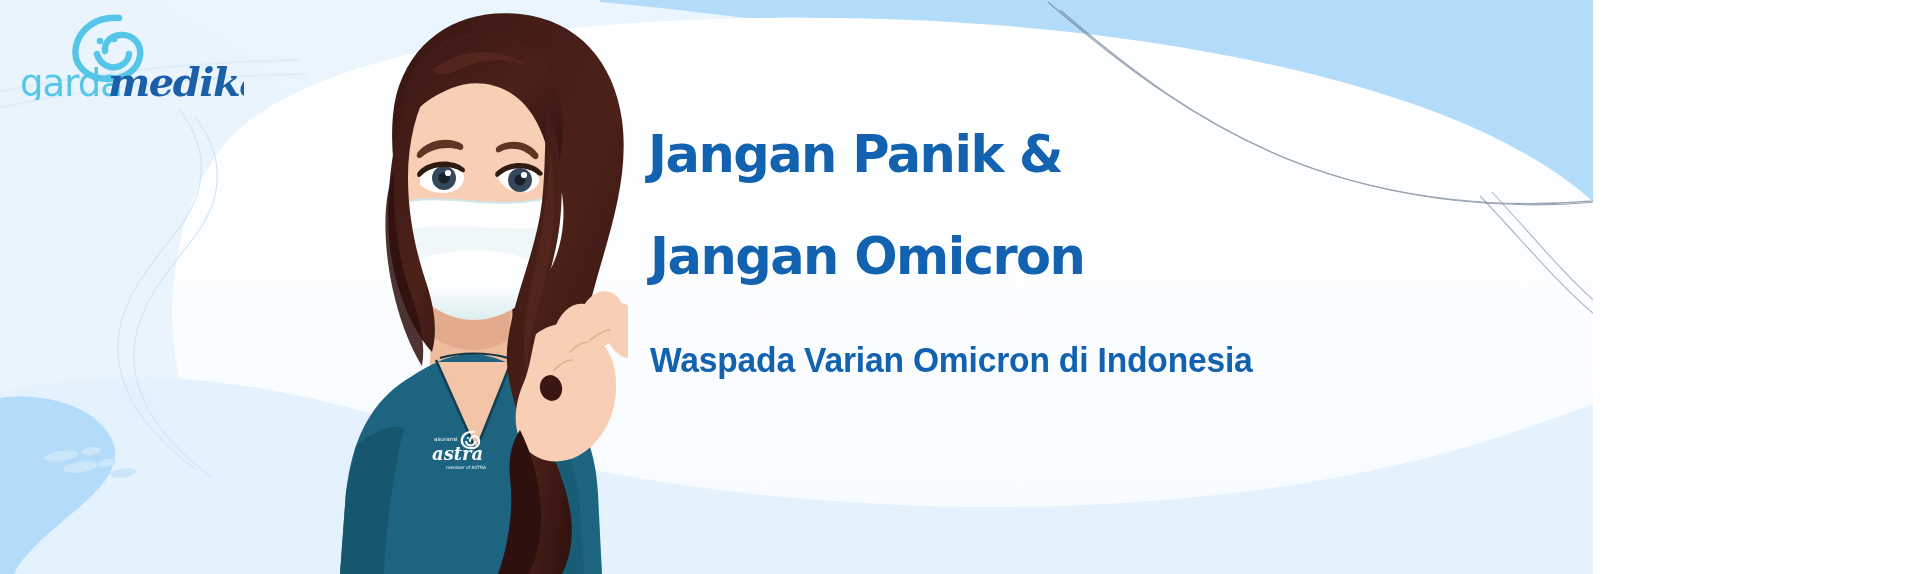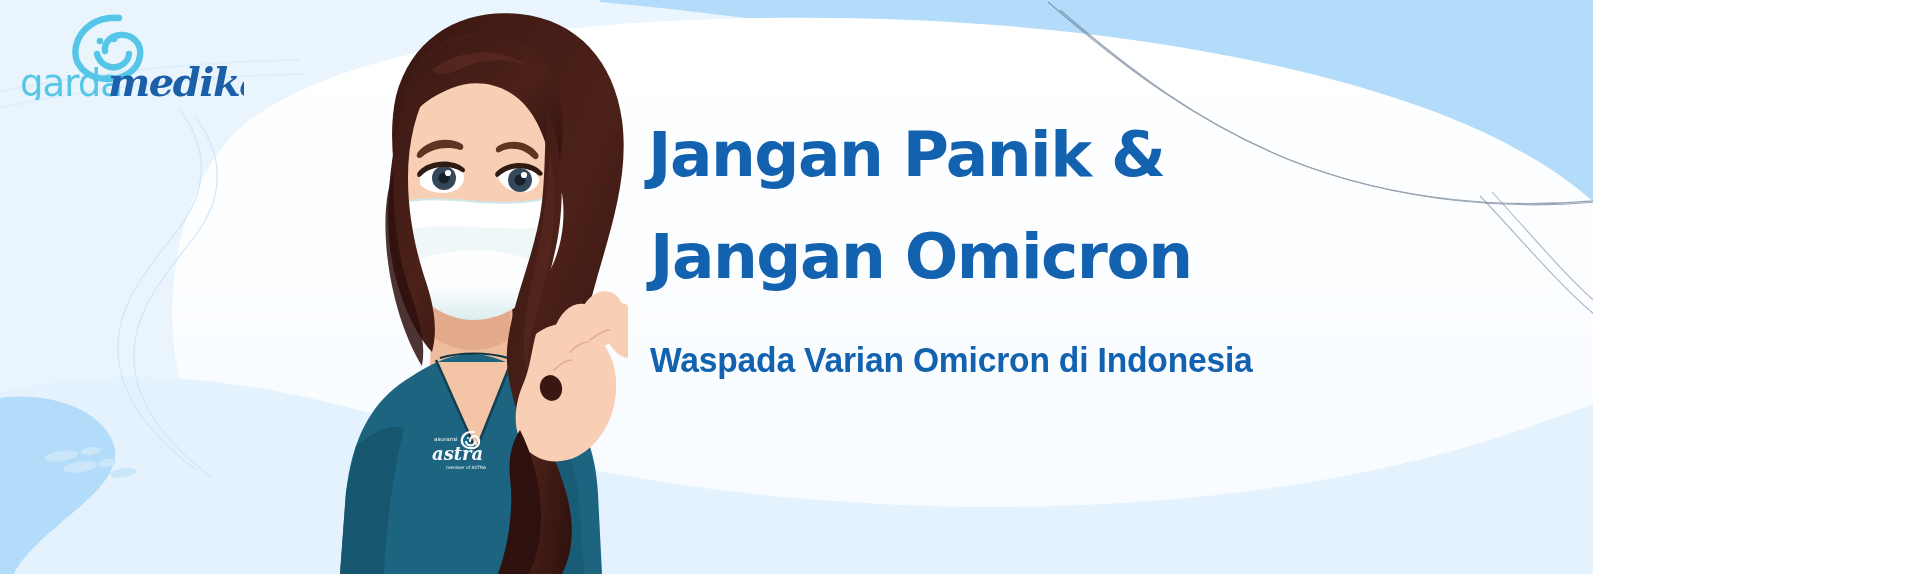--- a/index.html
+++ b/index.html
@@ -32,21 +32,21 @@
 
   
   #text-block{
     position:absolute;left:648px;top:104px;
     width:620px;
   }
   .headline{
     color:#1262b0;
     font-family:"DejaVu Sans",sans-serif;
     font-weight:bold;
-    font-size:63px;
+    font-size:51px;
     line-height:102px;
     letter-spacing:-1.5px;
     white-space:nowrap;
     margin:0;
   }
   .headline.l2{ margin-left:2px; }
   .subtitle{
     color:#1262b0;
     font-family:"Liberation Sans",sans-serif;
     font-weight:bold;

